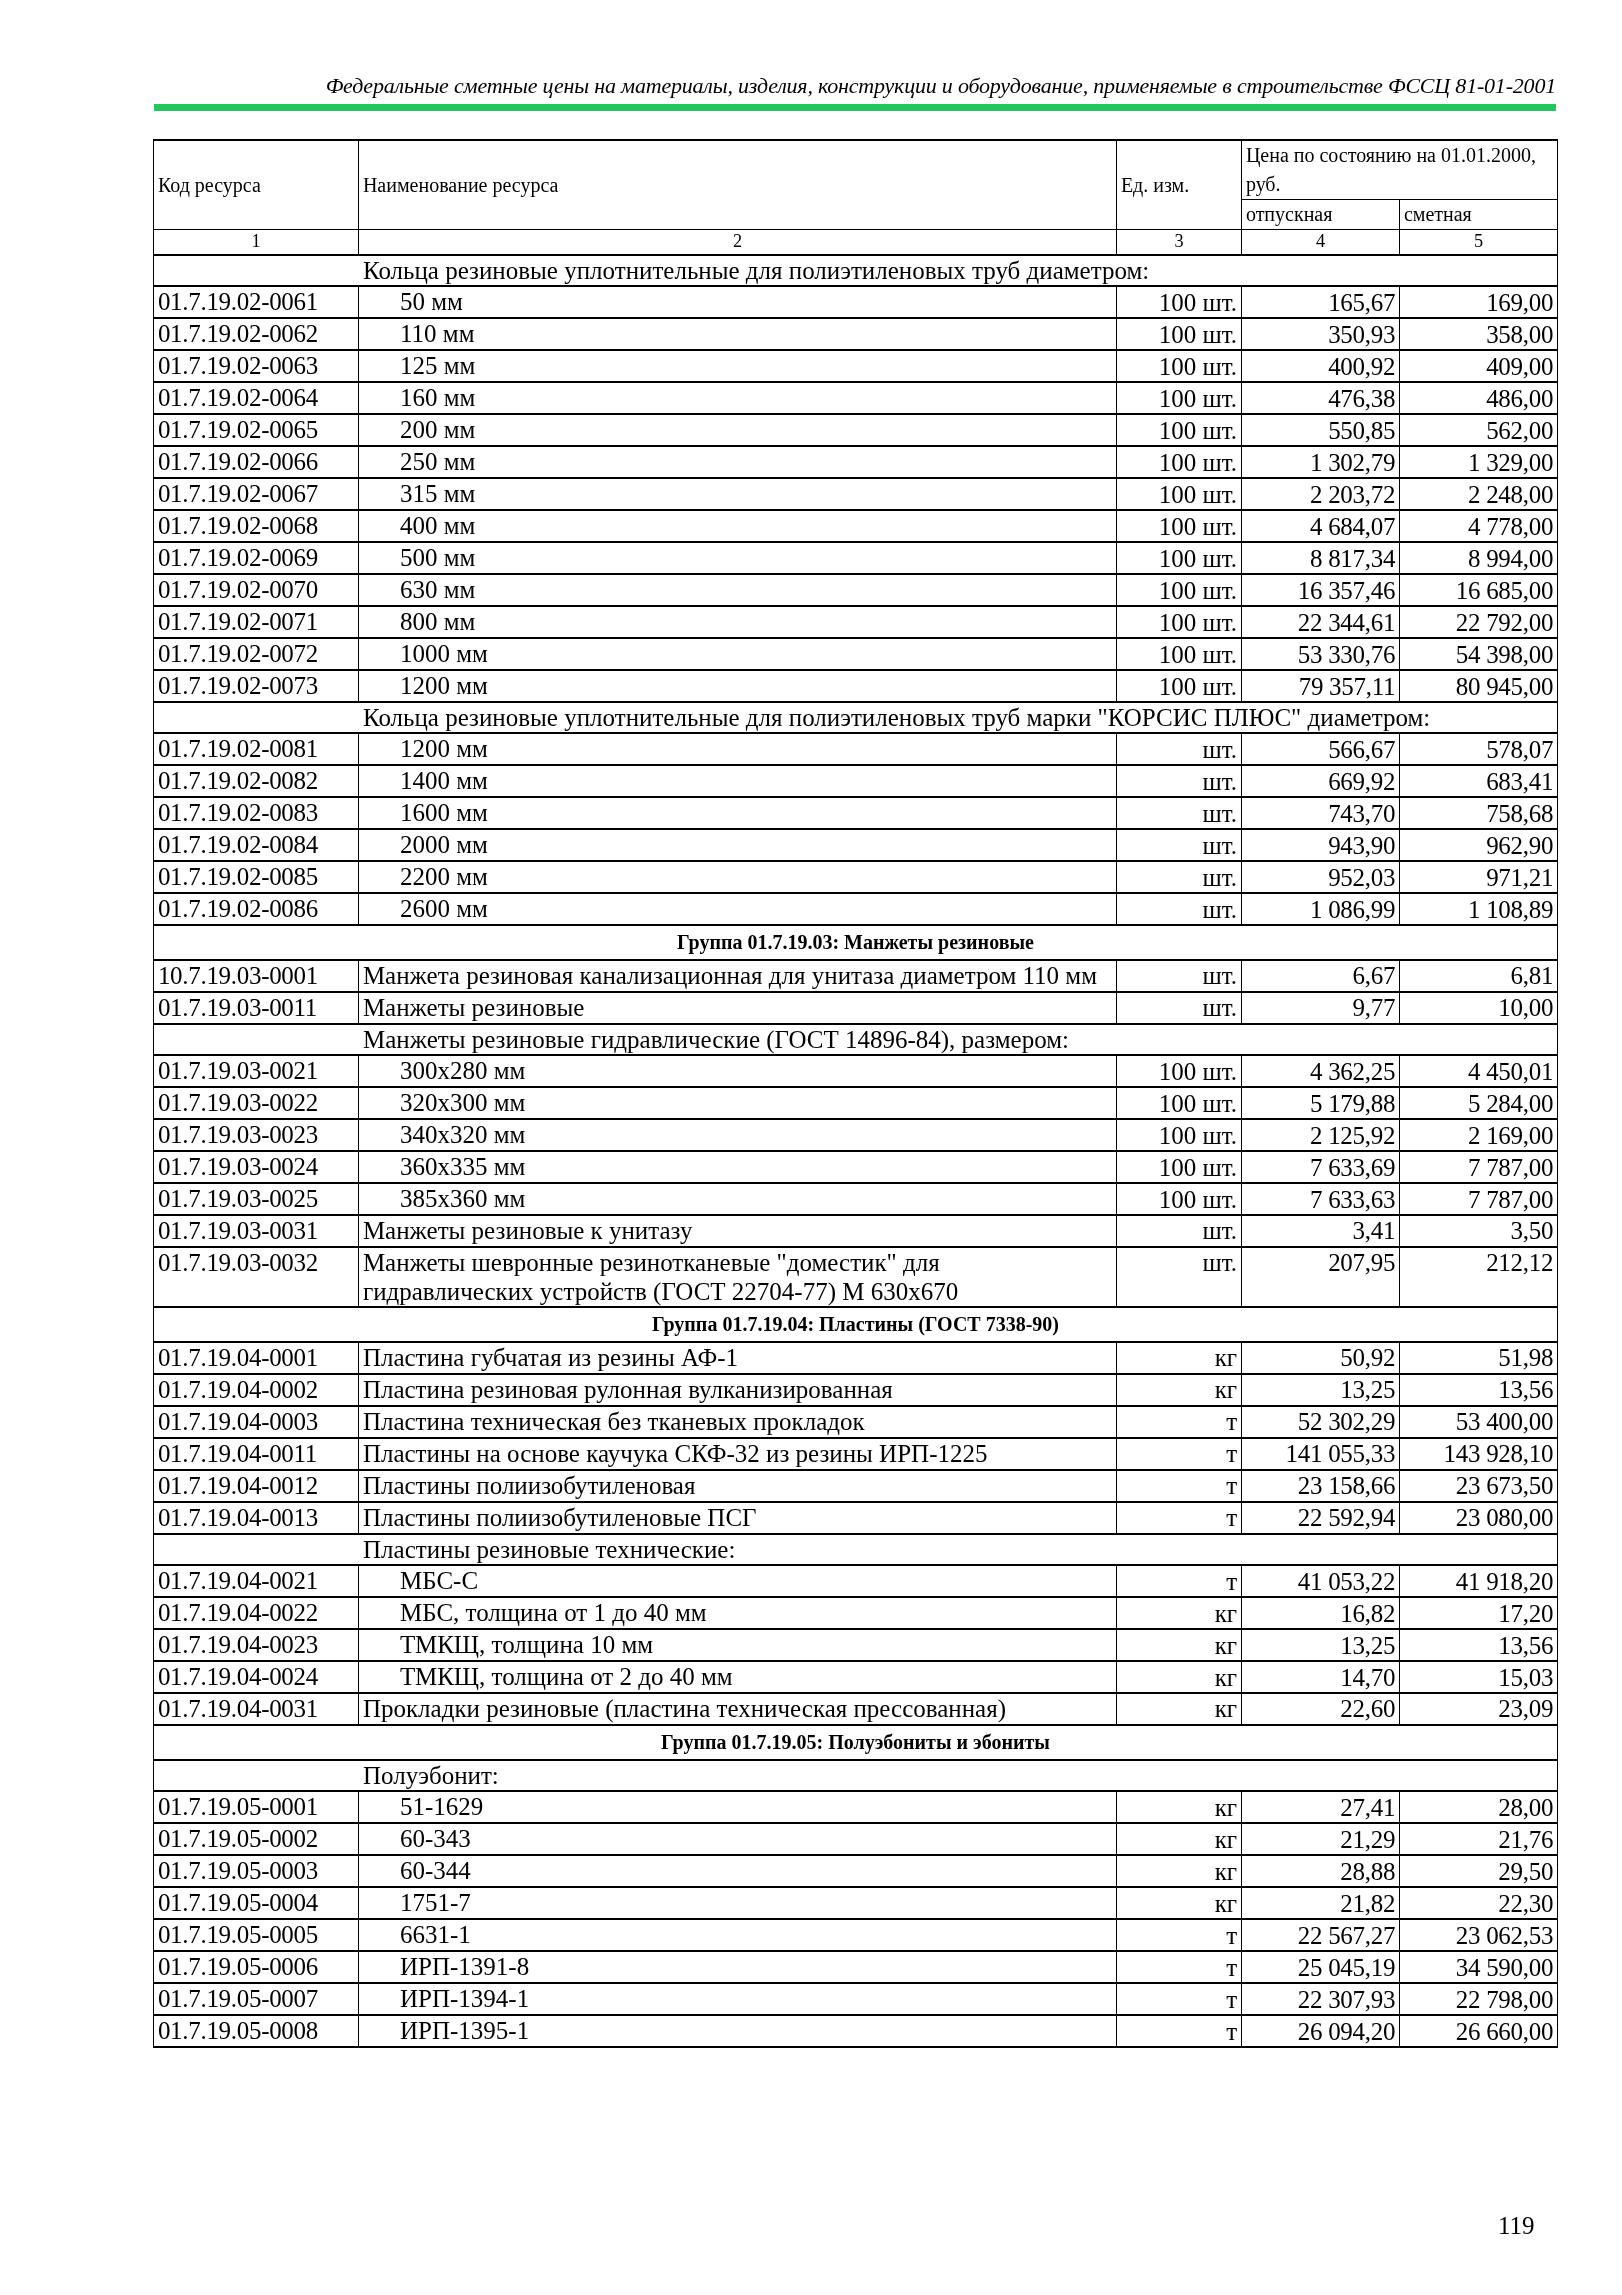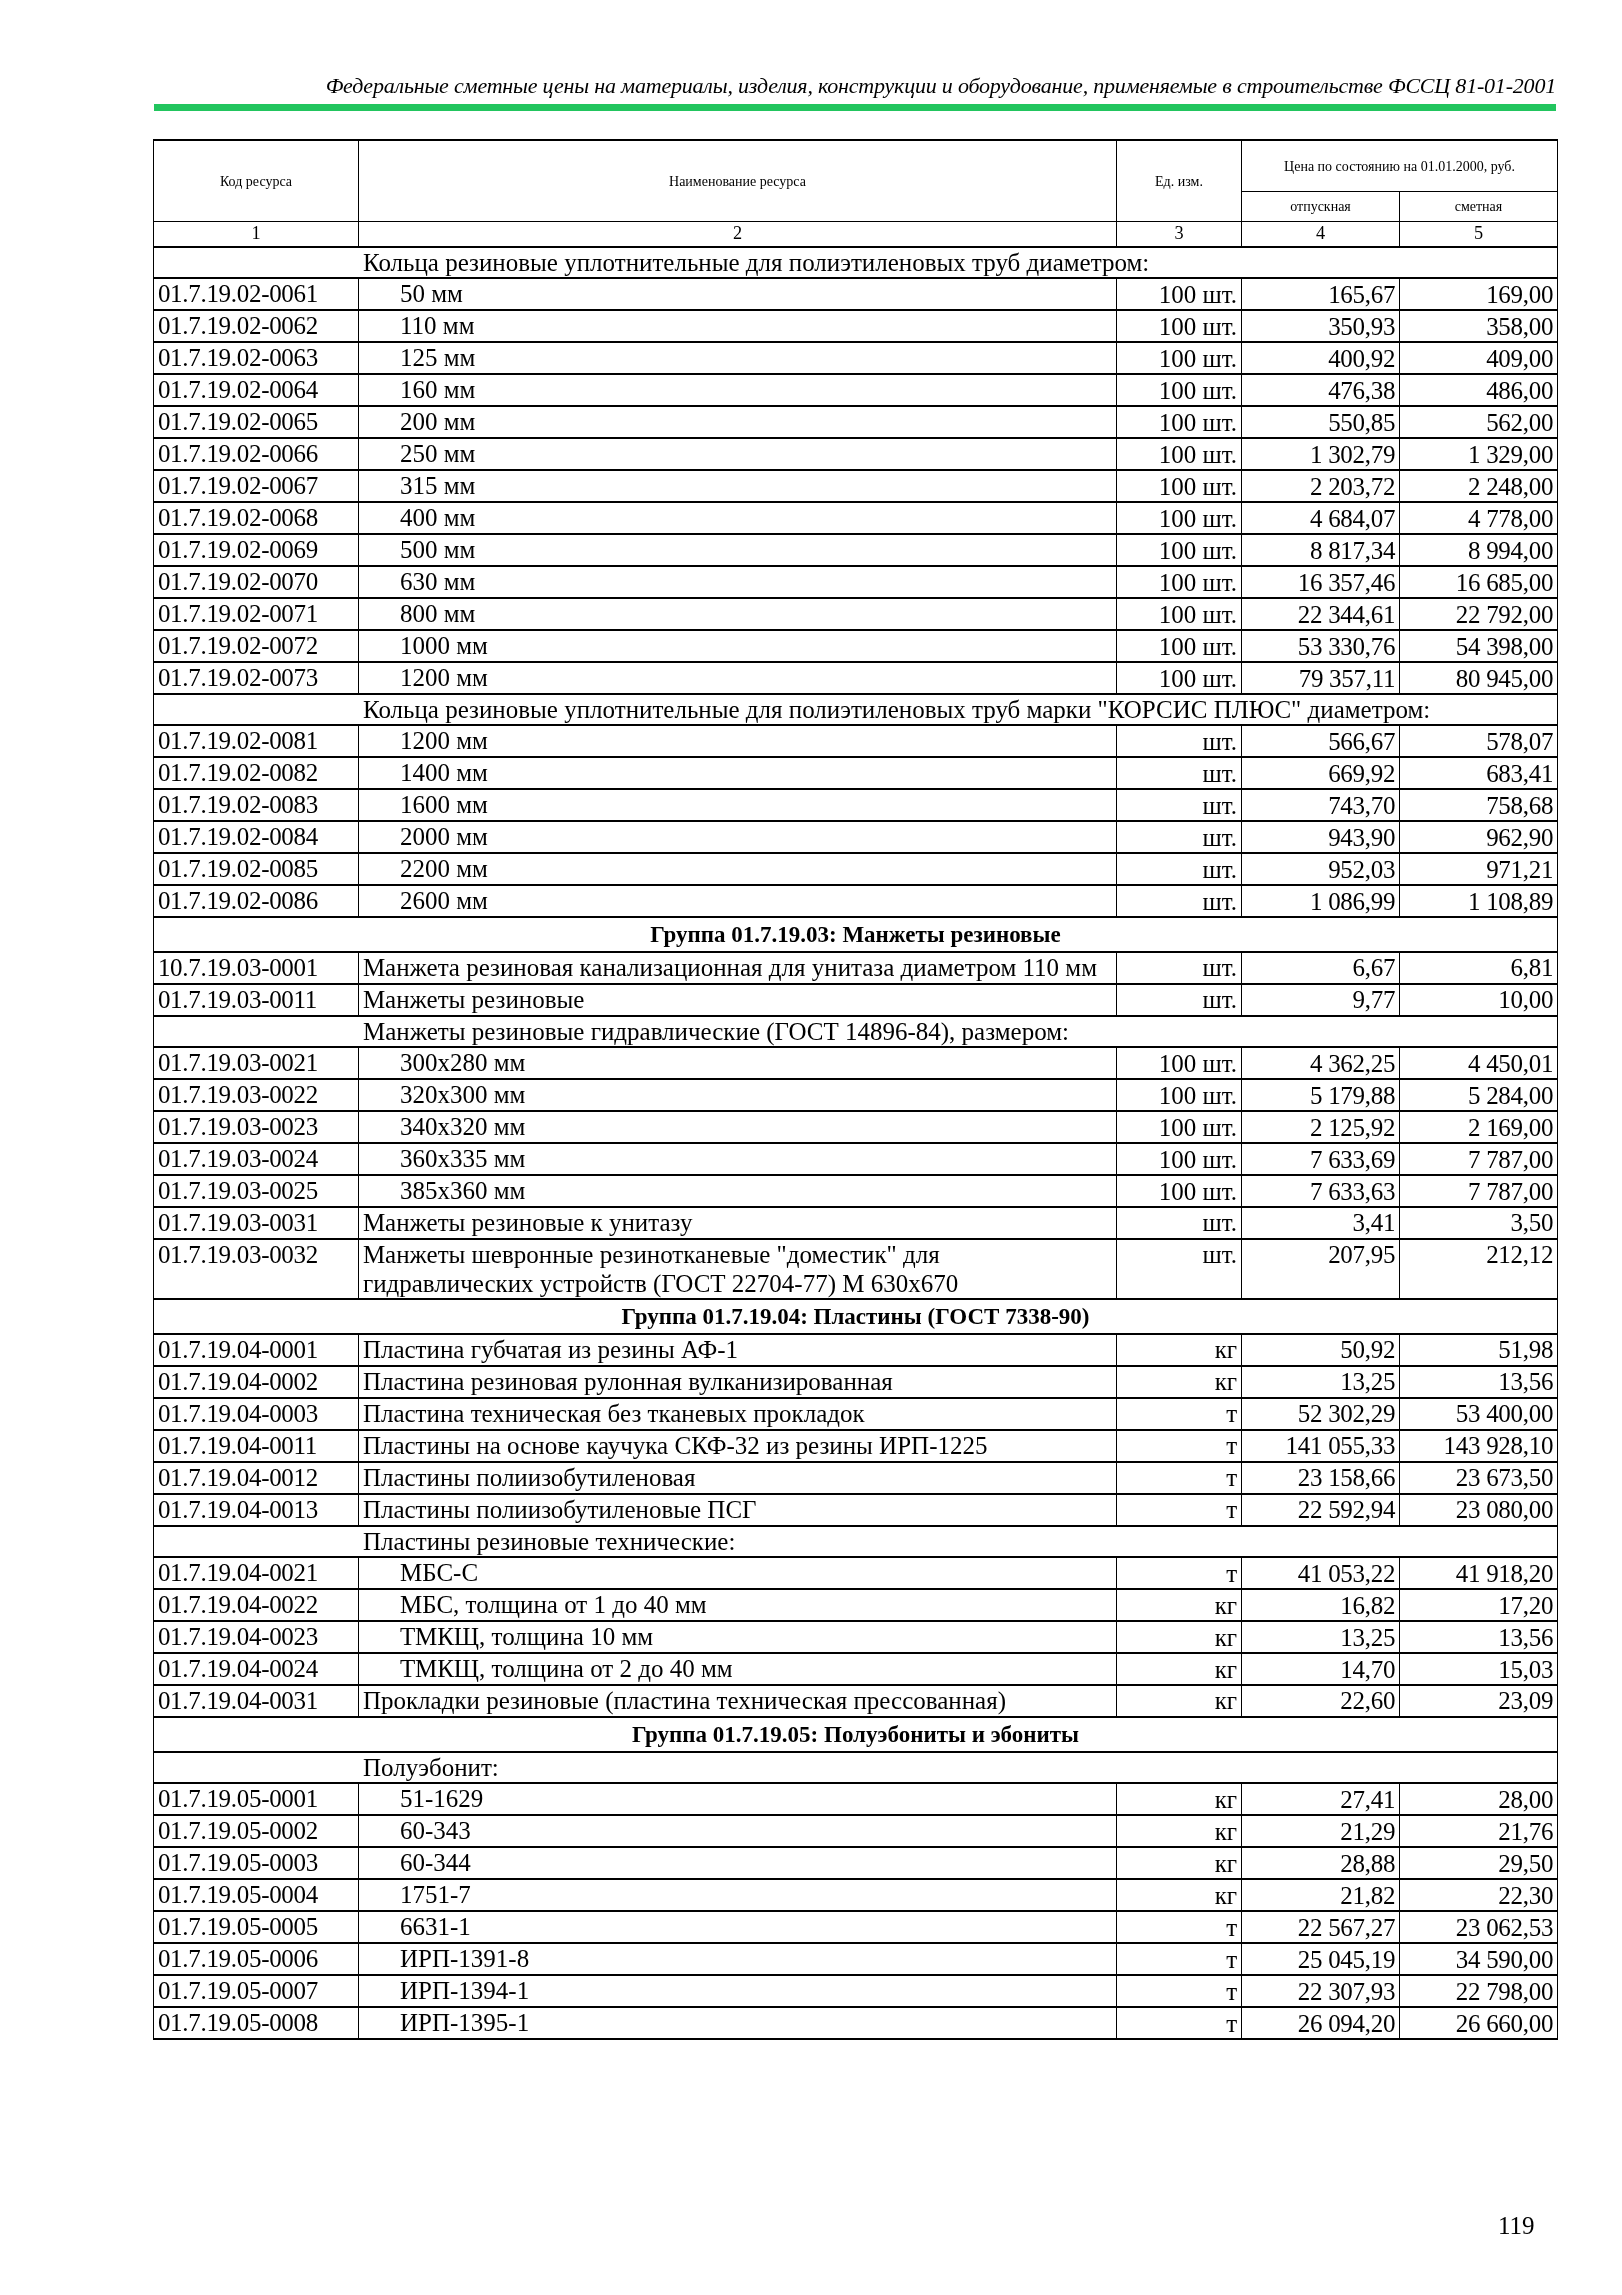--- a/index.html
+++ b/index.html
@@ -2,33 +2,33 @@
 <html style="font-size:10.5px"><head>
 <meta charset="utf-8">
 <style>
   html, body { margin:0; padding:0; background:#fff; }
   body { width:1623px; height:2295px; position:relative; font-family:"Liberation Serif", "DejaVu Serif", serif; color:#000; }
   .running-header { position:absolute; left:154px; top:73px; width:1402px; text-align:right; font-style:italic; font-size:22px; padding-bottom:5.2px; border-bottom:7px solid #22c55e; letter-spacing:-0.2px; }
   table.price-table { position:absolute; left:153px; top:139px; width:1403px; border-collapse:collapse; table-layout:fixed; font-size:25px; }
   table.price-table td, table.price-table th { border:1px solid #000; padding:0 3.9px; line-height:29px; vertical-align:top; overflow:hidden; }
   table.price-table tr { border-bottom:2.6px solid #000; }
   col.c1 { width:205px; } col.c2 { width:758px; } col.c3 { width:125px; } col.c4 { width:158px; } col.c5 { width:158px; }
-  th { font-weight:normal; font-size:14px; line-height:25px; text-align:center; vertical-align:middle !important; }
+  th { font-weight:normal; font-size:20px; line-height:25px; text-align:left; vertical-align:middle !important; }
   tr.head-top { border-top:2.6px solid #000; }
   tr.num-row td { text-align:center; font-size:18.3px; line-height:23.6px; }
   tr.num-row { border-bottom:3.3px solid #000; }
   td.code { white-space:nowrap; letter-spacing:-0.3px; }
   td.name { white-space:normal;margin-left:28px; }
   td.name.indent { padding-left:41px; }
   td.unit { text-align:right; white-space:nowrap; }
   td.num { text-align:right; white-space:nowrap; letter-spacing:-0.3px; }
   tr.row td { height:30px; }
   tr.row.valign-bottom td.unit, tr.row.valign-bottom td.num { vertical-align:bottom; }
   tr.subhead td { padding-left:209px; }
-  tr.group td { text-align:center; font-weight:bold; font-size:23px; line-height:33px; }
+  tr.group td { text-align:center; font-weight:bold; font-size:20px; line-height:33px; }
   .page-number { position:absolute; left:1498px; top:2212px; font-size:25px; }
 </style>
 </head>
 <body>
 
 <div class="running-header">Федеральные сметные цены на материалы, изделия, конструкции и оборудование, применяемые в строительстве ФССЦ 81-01-2001</div>
 
 <table class="price-table">
   <colgroup>
       <col class="c1">

